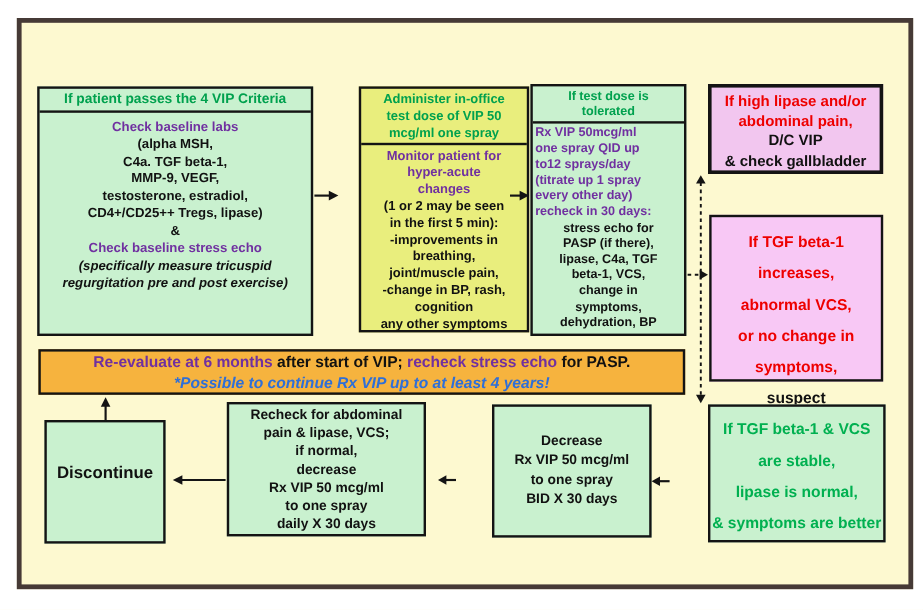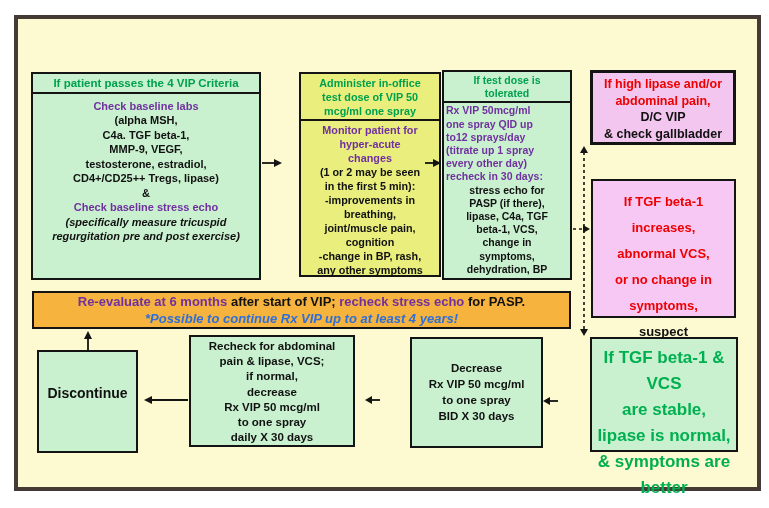--- a/index.html
+++ b/index.html
@@ -50,22 +50,22 @@
     </div>
     <div style="padding-top:2px;">
       <div class="t-purple">Monitor patient for</div>
       <div class="t-purple">hyper-acute</div>
       <div class="t-purple">changes</div>
       <div class="t-black">(1 or 2 may be seen</div>
       <div class="t-black">in the first 5 min):</div>
       <div class="t-black">-improvements in</div>
       <div class="t-black">breathing,</div>
       <div class="t-black">joint/muscle pain,</div>
+      <div class="t-black">-change in BP, rash,</div>
       <div class="t-black">cognition</div>
-      <div class="t-black">-change in BP, rash,</div>
       <div class="t-black">any other symptoms</div>
     </div>
   </div>
 
   <div class="box bg-green" style="left:442px;top:70px;width:130px;height:210px;font-size:10.5px;line-height:13.2px;">
     <div class="titleline t-green">
       <div>If test dose is</div>
       <div>tolerated</div>
     </div>
     <div class="t-purple" style="text-align:left;padding:1px 0 0 2px;">
@@ -123,21 +123,21 @@
     <div>daily X 30 days</div>
   </div>
 
   <div class="box bg-green" style="left:410px;top:337px;width:133px;height:111px;font-size:11.5px;line-height:16px;padding-top:21px;">
     <div>Decrease</div>
     <div>Rx VIP 50 mcg/ml</div>
     <div>to one spray</div>
     <div>BID X 30 days</div>
   </div>
 
-  <div class="box bg-green" style="left:590px;top:337px;width:148px;height:115px;font-size:17px;line-height:26px;padding-top:6px;">
+  <div class="box bg-green" style="left:590px;top:337px;width:148px;height:115px;font-size:13px;line-height:26px;padding-top:6px;">
     <div class="t-green2">If TGF beta-1 &amp; VCS</div>
     <div class="t-green2">are stable,</div>
     <div class="t-green2">lipase is normal,</div>
     <div class="t-green2">&amp; symptoms are better</div>
   </div>
 
   <svg class="arrows" width="769" height="508" viewBox="0 0 769 508">
     <g stroke="#141414" stroke-width="1.8" fill="#141414">
 
       <g>

